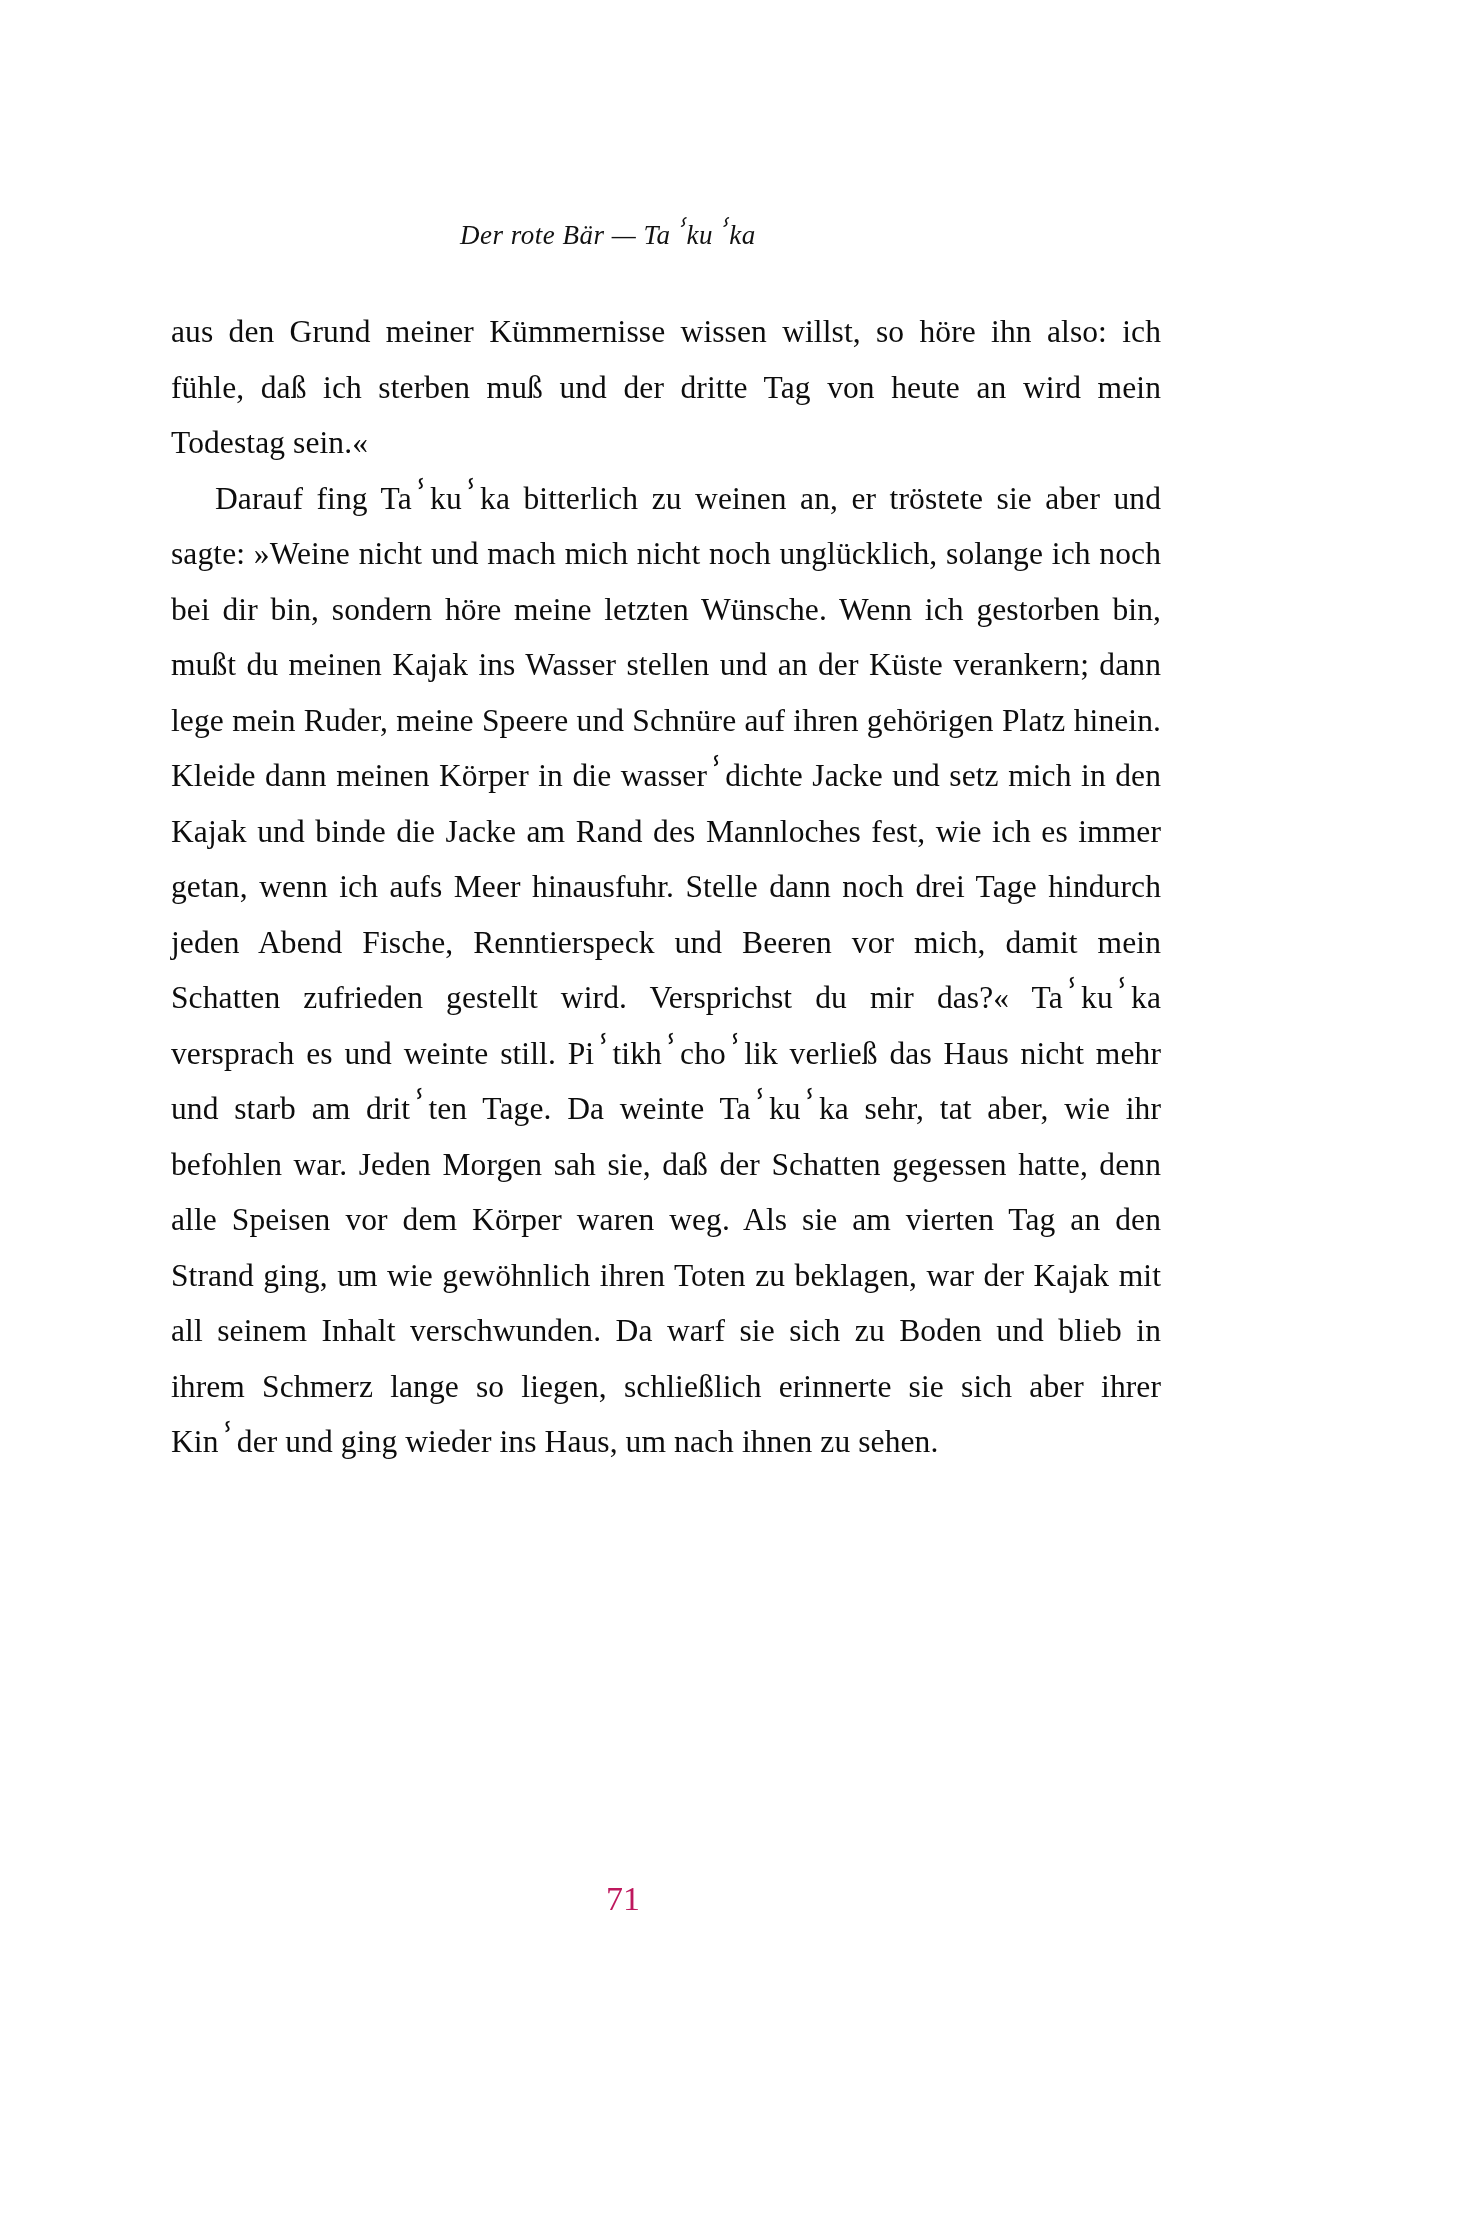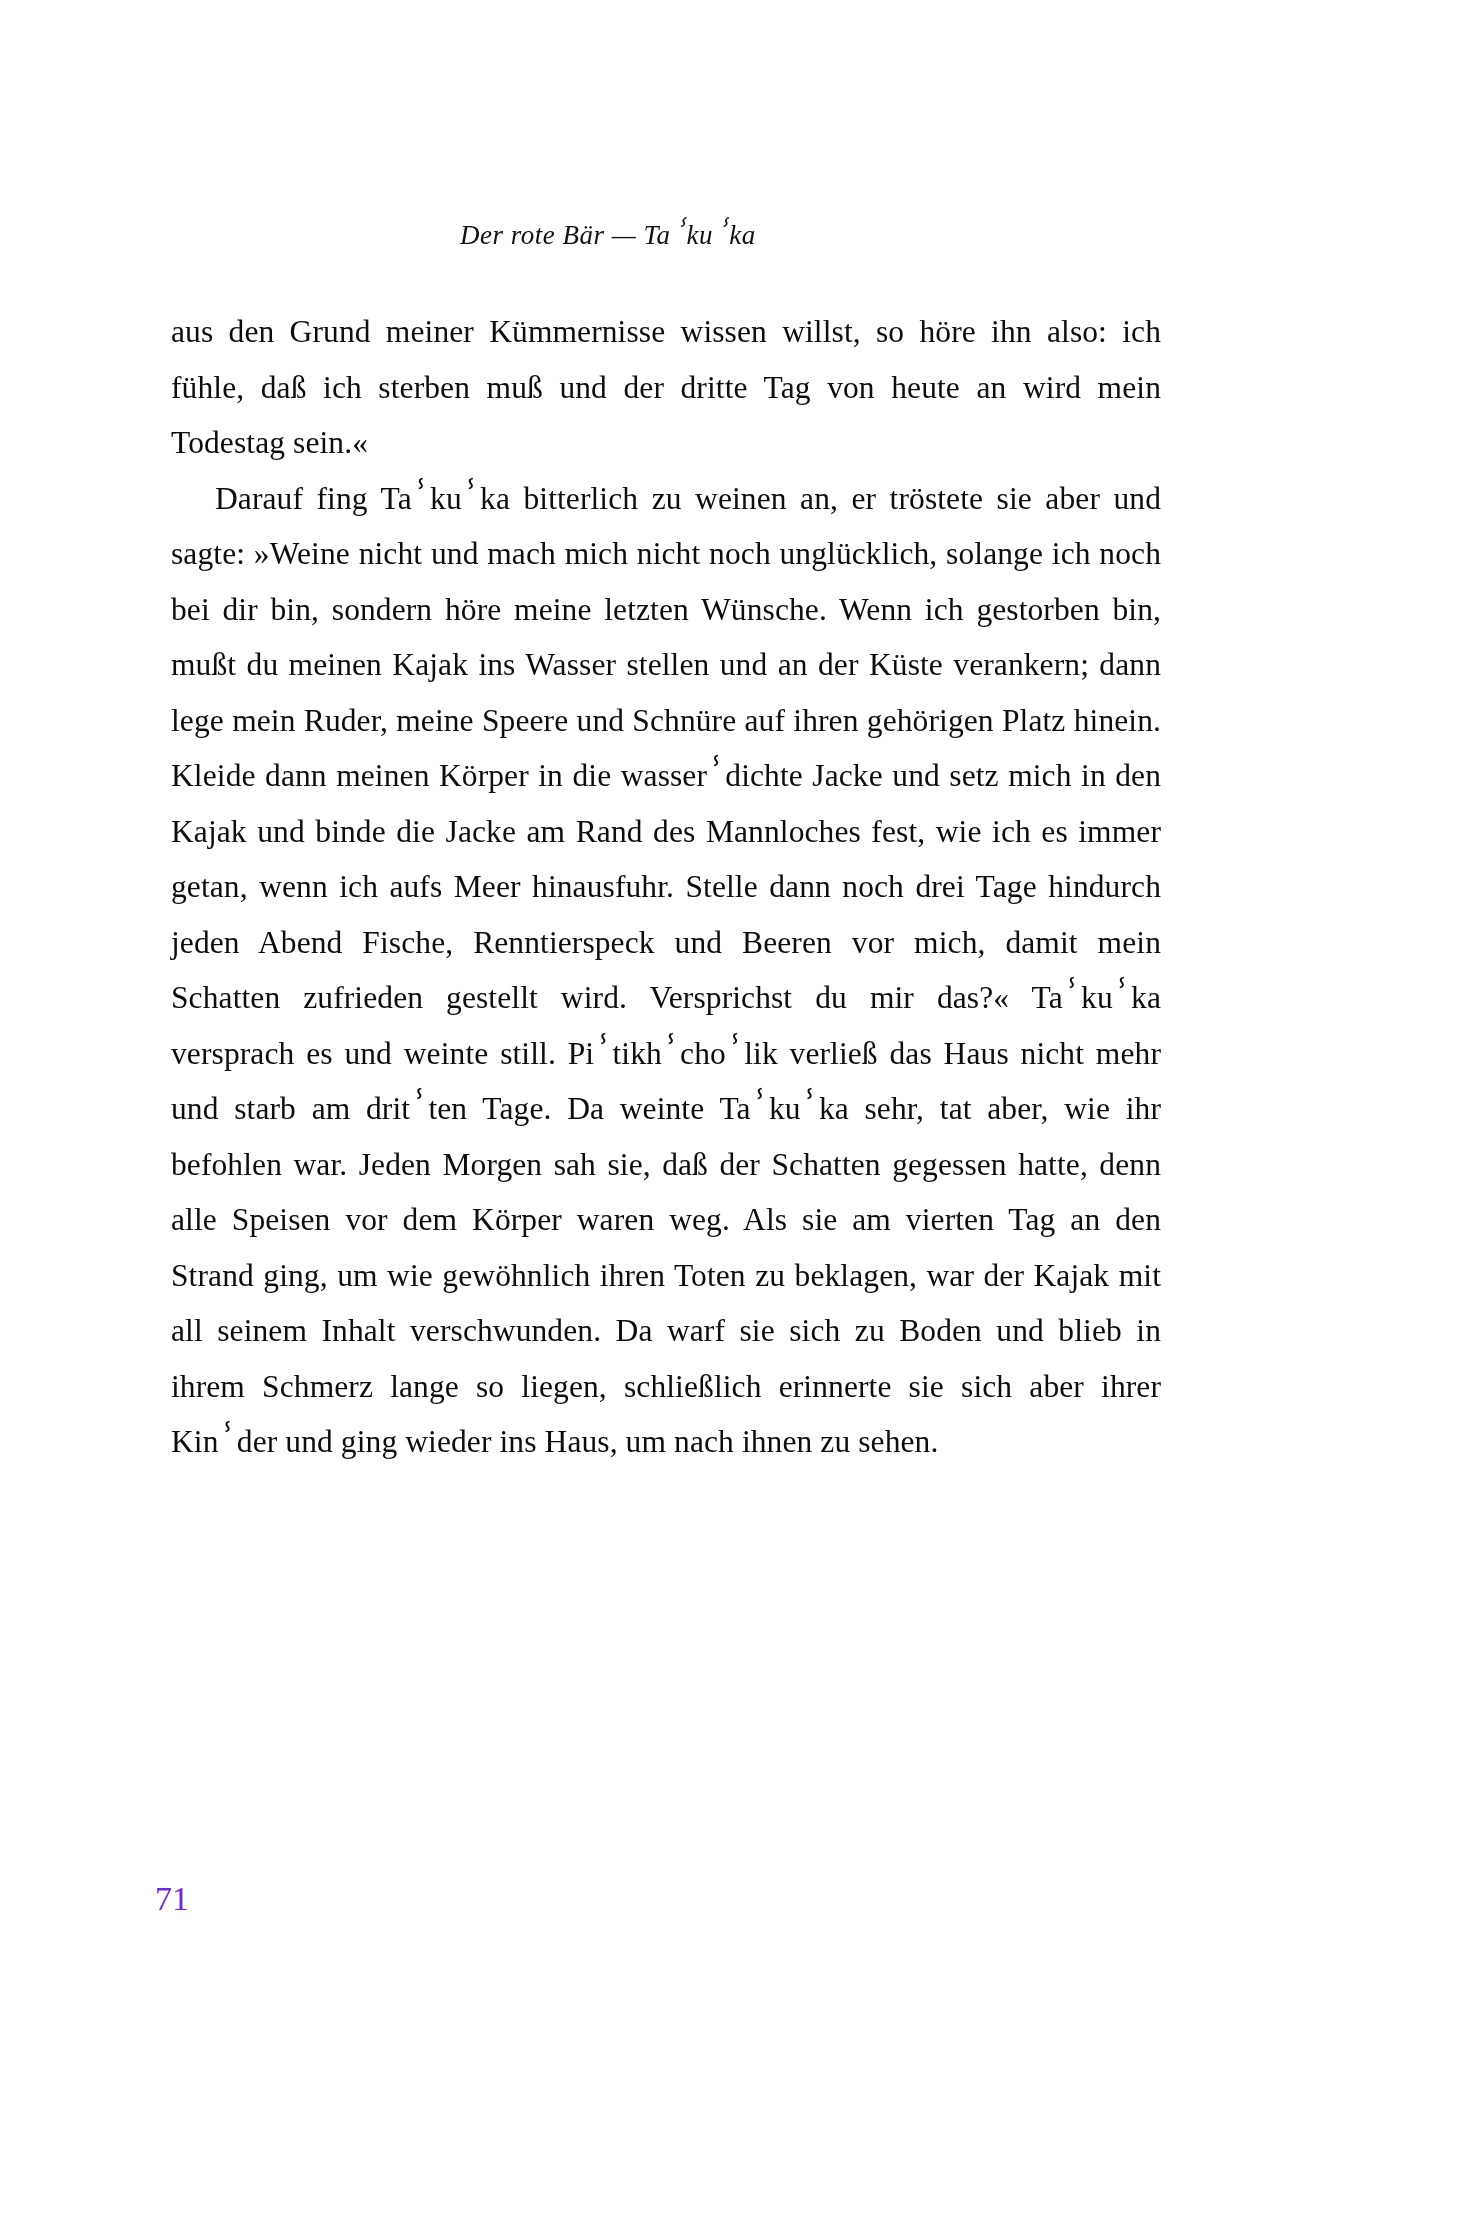--- a/index.html
+++ b/index.html
@@ -55,23 +55,23 @@
     text-indent: 44px;
   }
   p.para + p.para {
     margin-top: 0;
   }
   .folio {
     position: absolute;
     left: 155px;
     top: 1880px;
     width: 990px;
-    text-align: left;
+    text-align: center;
     font-size: 34px;
-    color: #6d28d9;
+    color: #be185d;
     padding-right: 54px;
     box-sizing: border-box;
   }
   
   .text-block, .folio {
     -webkit-font-smoothing: antialiased;
   }
 </style>
 </head>
 <body>

